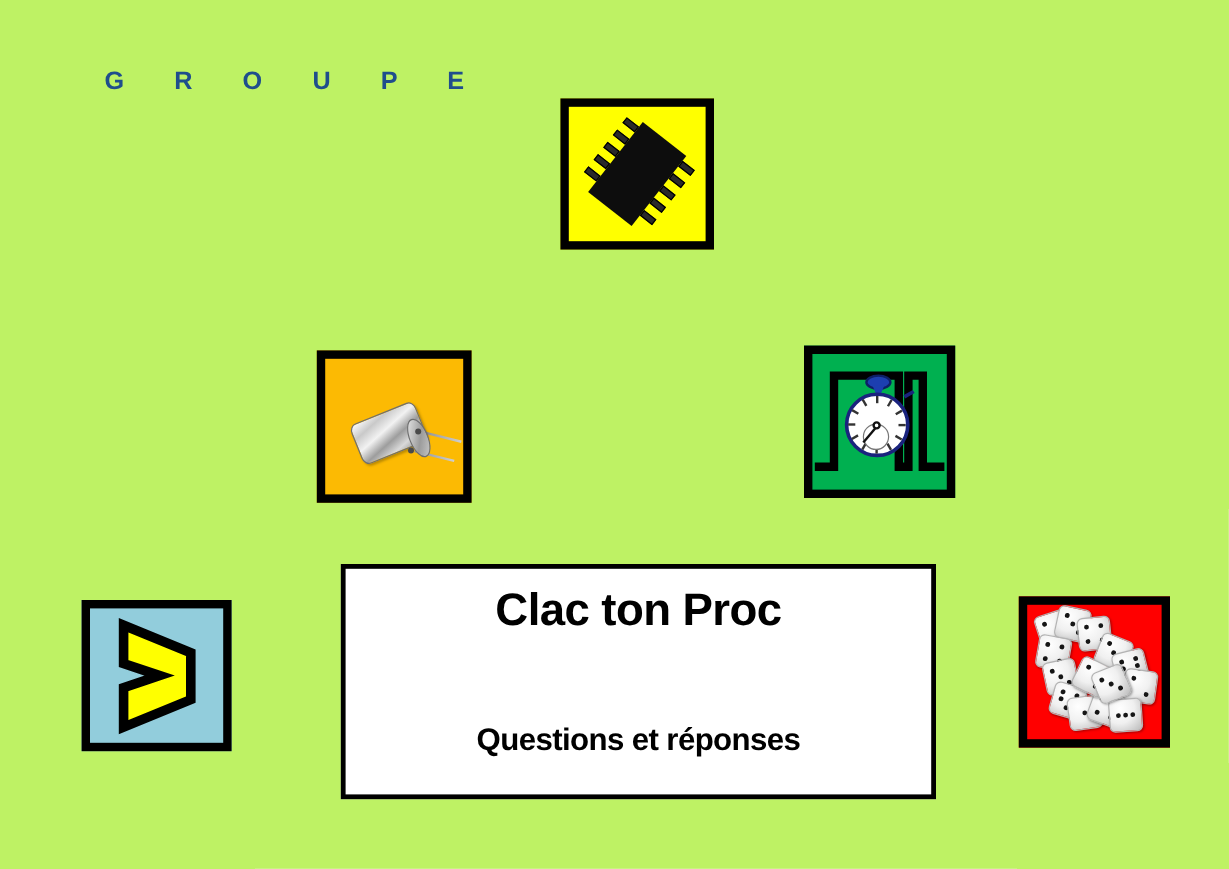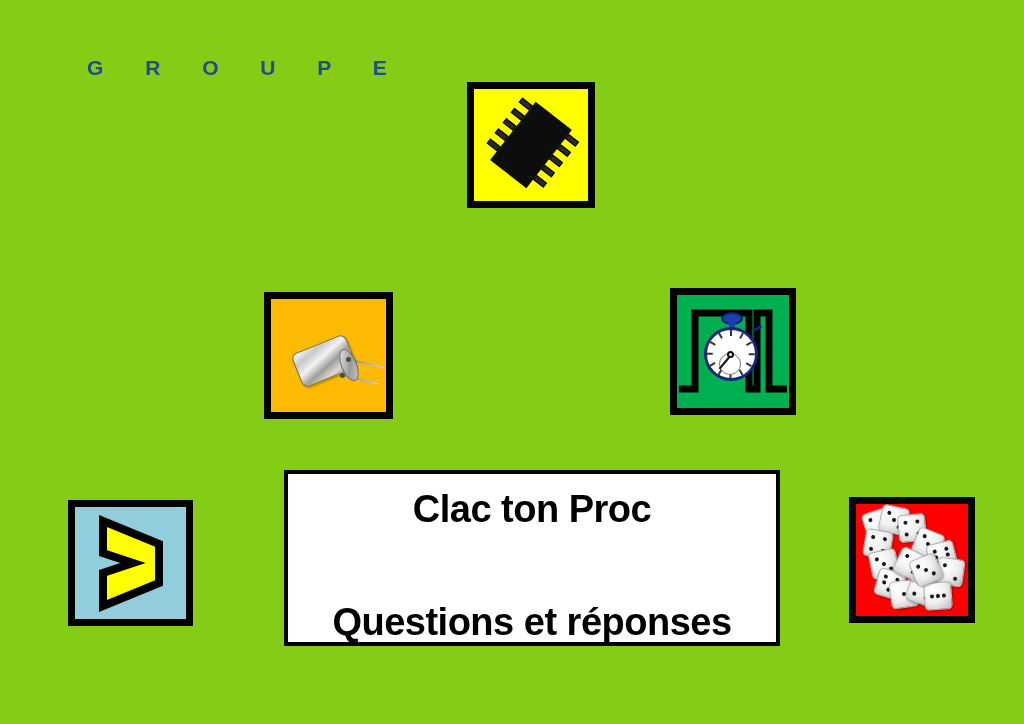--- a/index.html
+++ b/index.html
@@ -11,21 +11,21 @@
     width: 1024px;
     height: 724px;
     position: relative;
     overflow: hidden;
     font-family: "Liberation Sans", sans-serif;
   }
 
   .slide {
     position: absolute;
     inset: 0;
-    background: #84cc16;
+    background: #bef264;
   }
 
   
   .logo {
     position: absolute;
     left: 72px;
     top: 56px;
     width: 250px;
     height: 185px;
   }
@@ -234,36 +234,36 @@
     border-radius: 50%;
     background: #161616;
   }
 
   
   #title-box {
     position: absolute;
     left: 284px;
     top: 470px;
     width: 496px;
-    height: 176px;
+    height: 196px;
     background: #ffffff;
     border: 4px solid #000000;
     box-sizing: border-box;
   }
   .title-line {
     position: absolute;
     width: 100%;
     text-align: center;
     font-family: "Liberation Sans", sans-serif;
     font-weight: 700;
     color: #000000;
     letter-spacing: -0.5px;
   }
   #title-line-1 { top: 14px;  font-size: 38px; }
-  #title-line-2 { top: 127px; font-size: 38px; }
+  #title-line-2 { top: 127px; font-size: 26px; }
 </style>
 </head>
 <body>
 
 <div class="slide">
 
   <div class="logo">
     <div class="logo-groupe">G R O U P E</div>
 
   </div>

